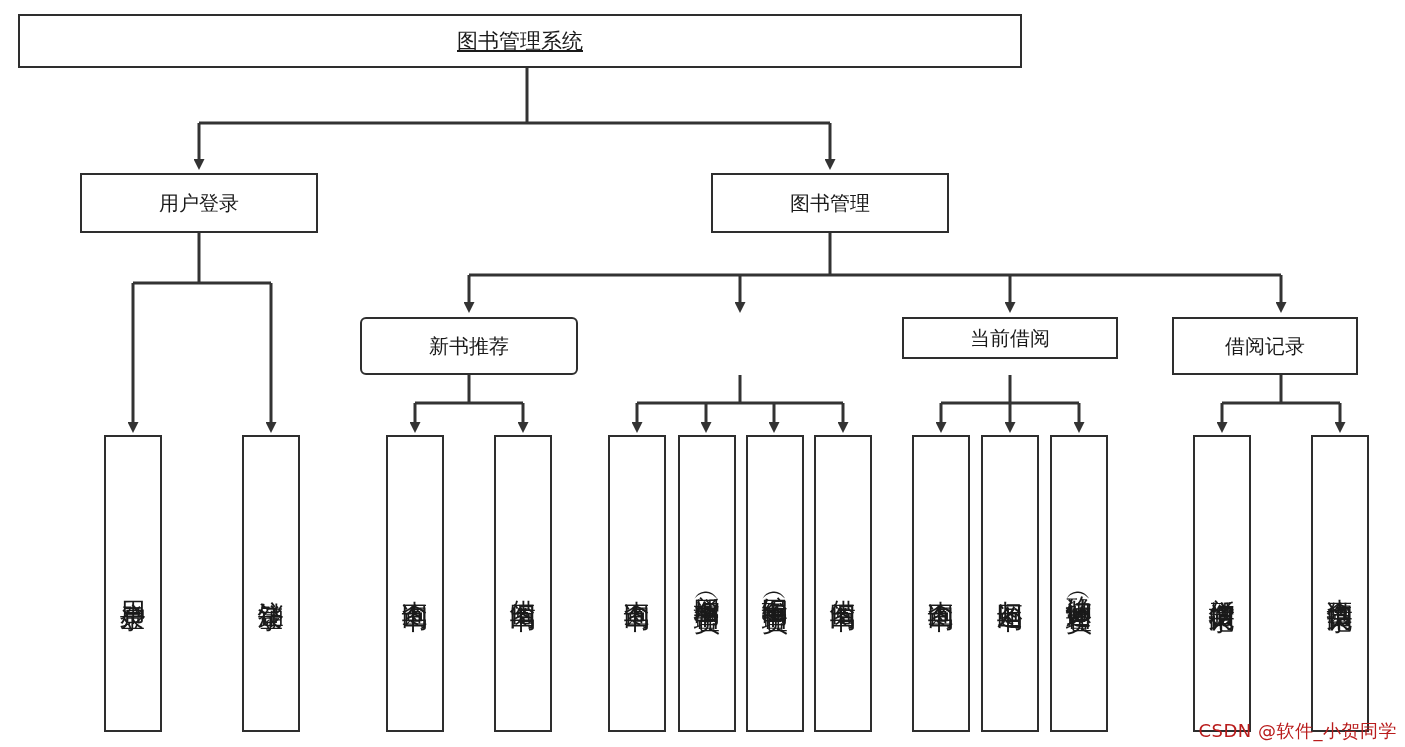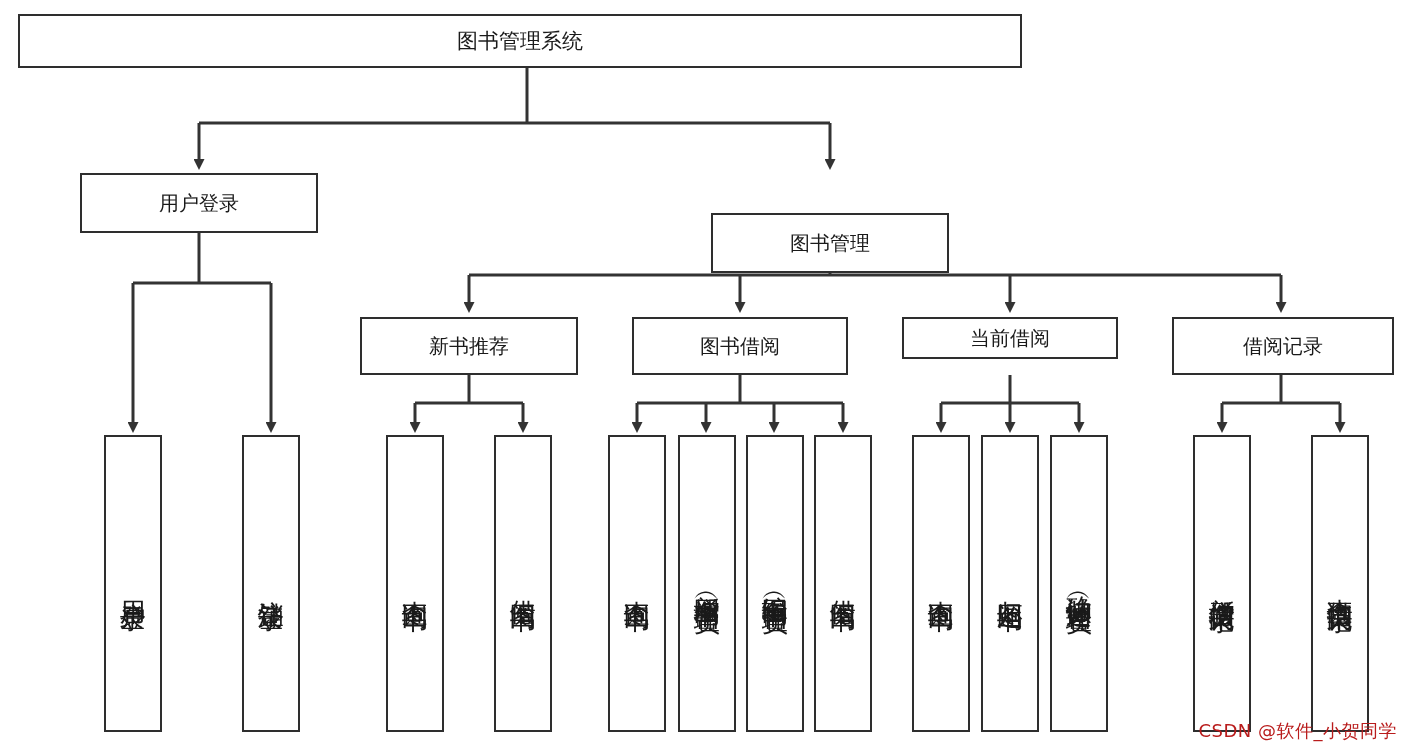--- a/index.html
+++ b/index.html
@@ -103,41 +103,38 @@
       <path d="M1010,403 L1010,423" marker-end="url(#arw)"></path>
       <path d="M1079,403 L1079,423" marker-end="url(#arw)"></path>
 
       <path d="M1281,375 L1281,403"></path>
       <path d="M1222,403 L1340,403"></path>
       <path d="M1222,403 L1222,423" marker-end="url(#arw)"></path>
       <path d="M1340,403 L1340,423" marker-end="url(#arw)"></path>
     </g>
   </svg>
 
-  <div class="node h-node" style="left:18px;top:14px;width:1004px;height:54px;">
+  <div class="node h-node" style="left:18px;top:14px;width:1004px;height:54px;text-decoration:underline;">
     <span class="lbl">图书管理系统</span>
   </div>
 
   <div class="node n2" style="left:80px;top:173px;width:238px;height:60px;">
     <span class="lbl">用户登录</span>
   </div>
-  <div class="node n2" style="left:711px;top:173px;width:238px;height:60px;margin-top:40px;">
+  <div class="node n2" style="left:711px;top:173px;width:238px;height:60px;">
     <span class="lbl">图书管理</span>
   </div>
 
-  <div class="node n3" style="left:360px;top:317px;width:218px;height:58px;">
+  <div class="node n3" style="left:360px;top:317px;width:218px;height:58px;border-radius:6px;">
     <span class="lbl">新书推荐</span>
-  </div>
-  <div class="node n3" style="left:632px;top:317px;width:216px;height:58px;">
-    <span class="lbl">图书借阅</span>
   </div>
   <div class="node n3" style="left:902px;top:317px;width:216px;height:42px;">
     <span class="lbl">当前借阅</span>
   </div>
-  <div class="node n3" style="left:1172px;top:317px;width:222px;height:58px;justify-content:center;">
+  <div class="node n3" style="left:1172px;top:317px;width:186px;height:58px;justify-content:center;">
     <span class="lbl">借阅记录</span>
   </div>
 
   <div class="node leaf" style="left:104px;top:435px;width:58px;height:297px;">
     <span class="lbl">用户登录</span>
   </div>
   <div class="node leaf" style="left:242px;top:435px;width:58px;height:297px;">
     <span class="lbl">注销登录</span>
   </div>
 

